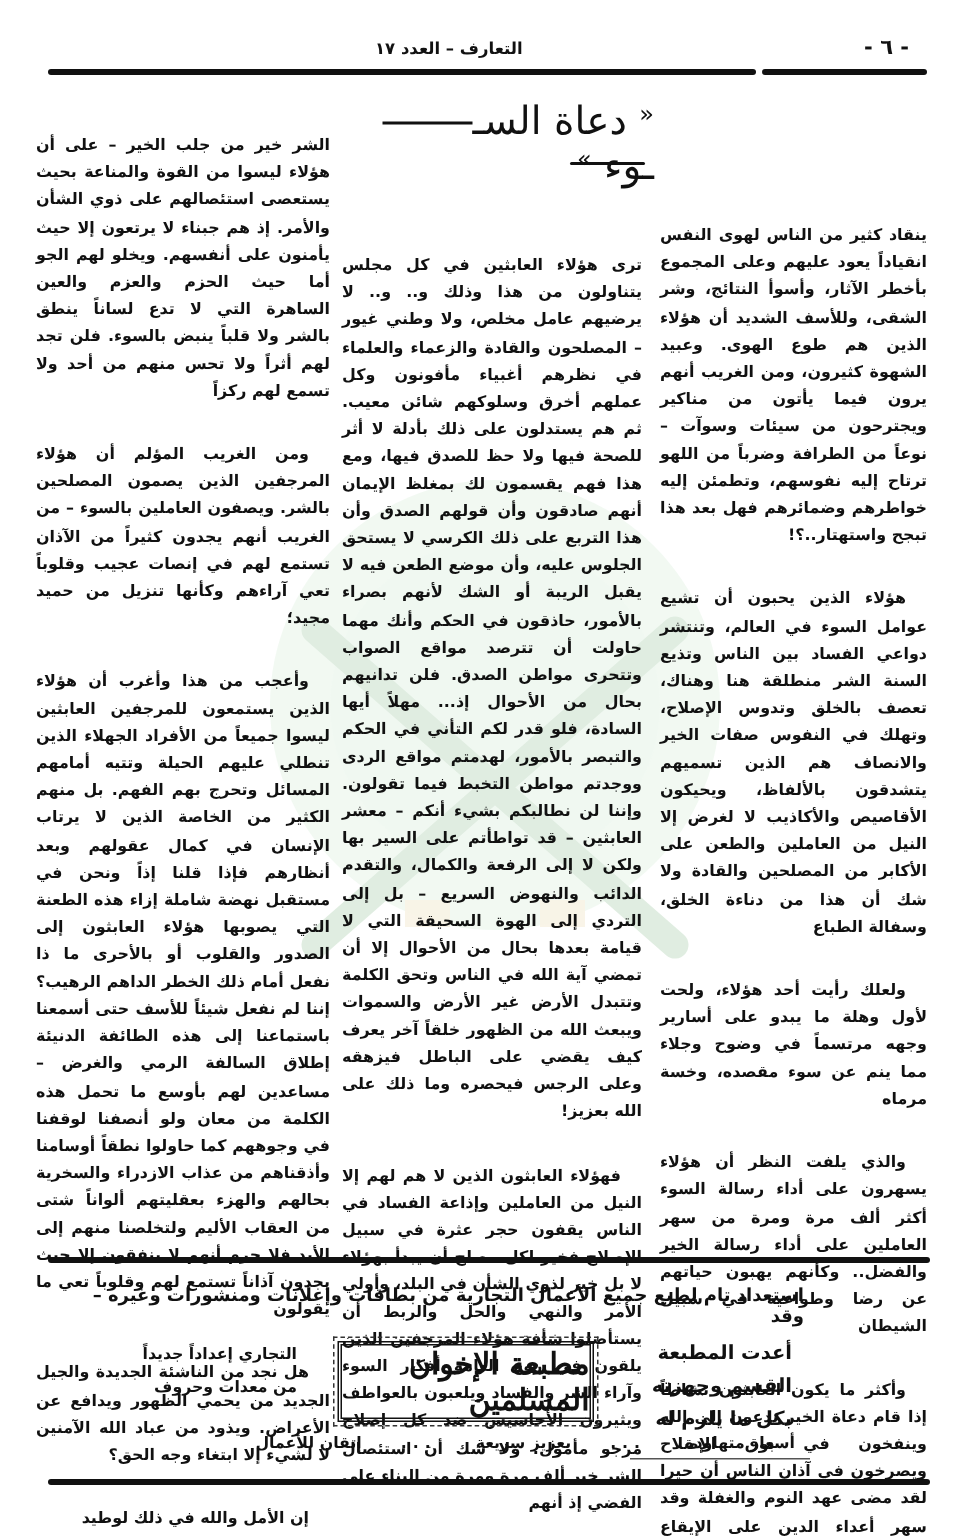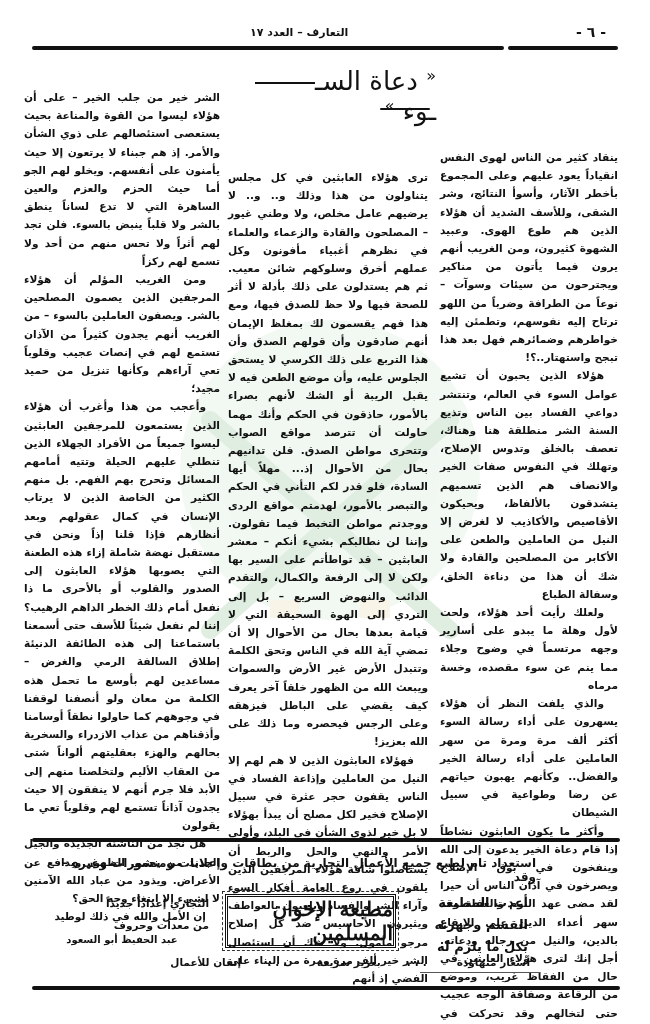--- a/index.html
+++ b/index.html
@@ -28,37 +28,37 @@
   .rule {
     position: absolute; height: 4px; background: #111; border-radius: 2px;
   }
   .rule.thin { height: 2px; }
   .col {
     position: absolute; direction: rtl; text-align: justify;
     font-size: 10.6px; line-height: 18.2px; font-weight: bold;
     font-family: "DejaVu Sans", sans-serif;
   }
   .col p { margin: 0; }
-  .col p.indent { text-indent: 14px; }
+  .col p.indent { text-indent: 14px; margin-top: 24px; }
   .title {
     position: absolute; direction: rtl; left: 236px; top: 66px; width: 200px;
     font-family: "DejaVu Sans", sans-serif; font-size: 26px; letter-spacing: 0.5px;
   }
   .title .q { font-size: 16px; vertical-align: top; }
   .title .dash { display: inline-block; width: 60px; height: 2px; background: #111; vertical-align: middle; }
   .signature {
     text-align: center; margin-top: 6px; font-size: 10px;
   }
   .ad {
     position: absolute; left: 40px; top: 848px; width: 560px; height: 140px;
     direction: rtl;
   }
   .ad .line1 { position: absolute; right: 64px; top: 8px; font-size: 12px; font-weight: bold; }
   .ad .right-text { position: absolute; right: 72px; top: 44px; width: 100px; font-size: 13px; font-weight: bold; line-height: 22px; text-align: right; }
-  .ad .left-text { position: absolute; left: 48px; top: 44px; width: 110px; font-size: 10.5px; font-weight: bold; line-height: 22px; text-align: right; margin-left: 11px; }
+  .ad .left-text { position: absolute; left: 48px; top: 44px; width: 110px; font-size: 10.5px; font-weight: bold; line-height: 22px; text-align: right; }
   .ad .logo-box {
     position: absolute; left: 185px; top: 46px; width: 165px; height: 48px;
     border: 3px double #111; outline: 1px dashed #333; outline-offset: 2px;
     display: flex; align-items: center; justify-content: flex-start;
     font-size: 20px; font-weight: bold; font-family: "DejaVu Serif", serif;
   }
   .ad .features { position: absolute; right: 70px; top: 108px; display: flex; gap: 26px; font-size: 10.5px; font-weight: bold; }
   .ad .features .sep { letter-spacing: 4px; }
   .ad .under { position: absolute; right: 60px; top: 124px; width: 120px; height: 1px; background: #555; }
 </style>

